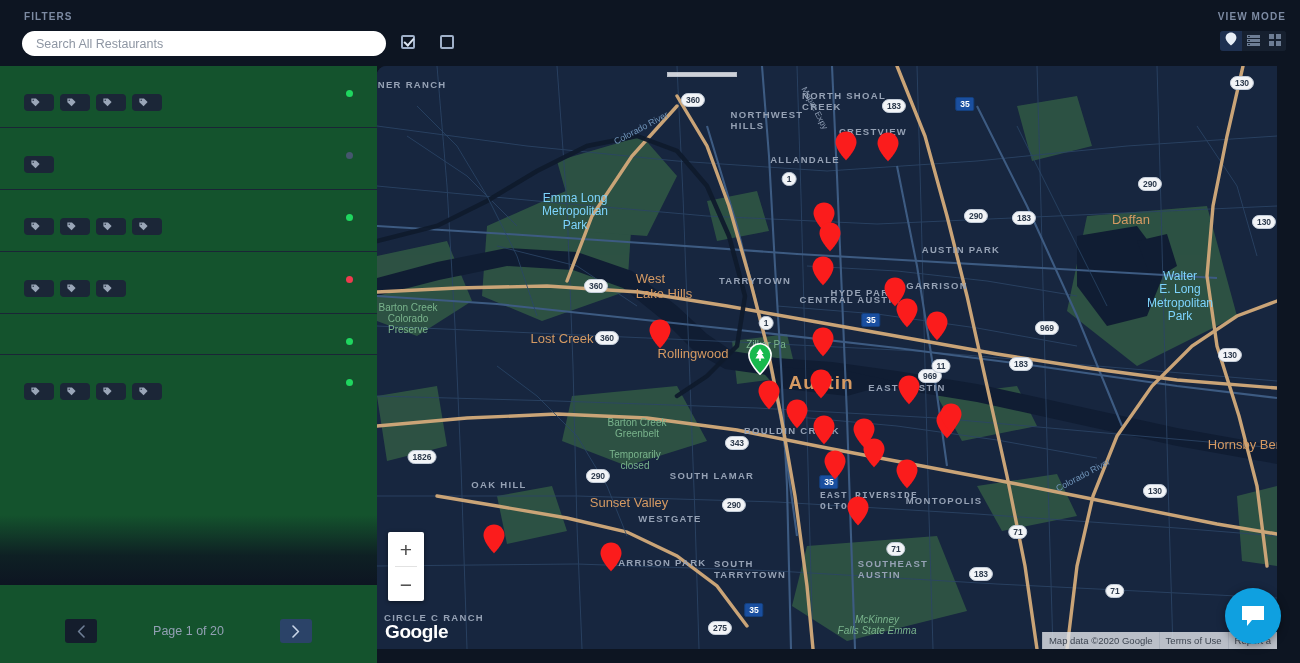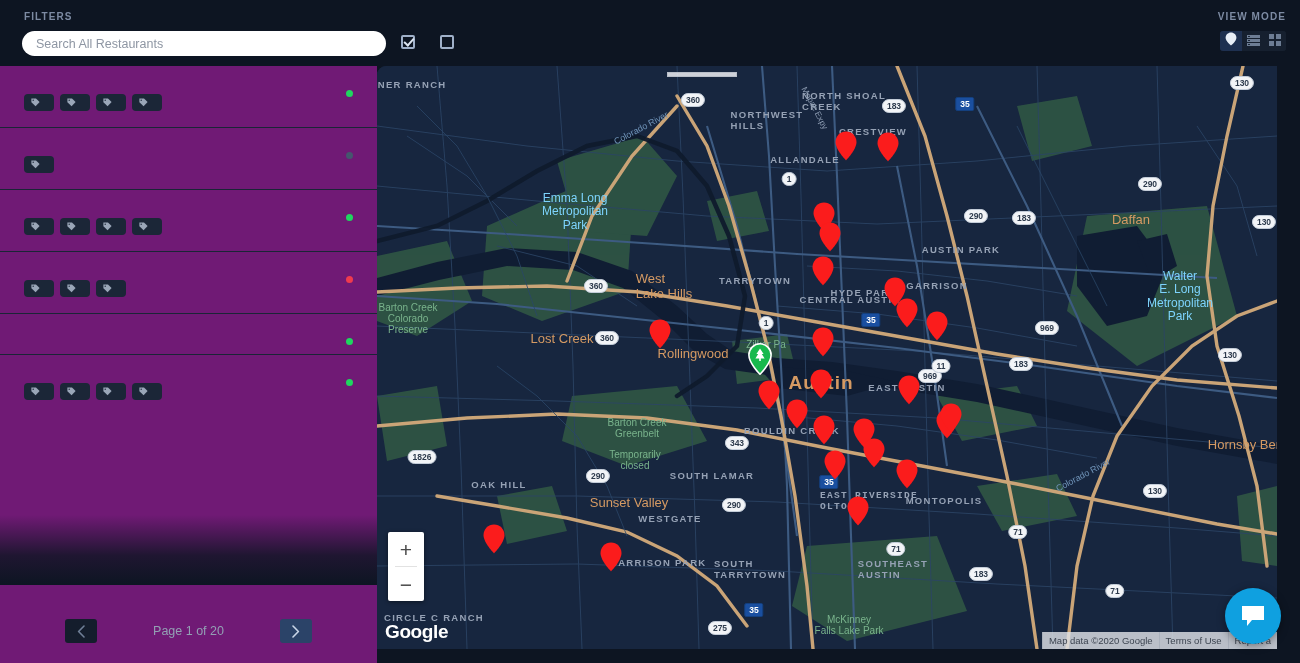--- a/index.html
+++ b/index.html
@@ -55,21 +55,21 @@
     width: 22px; height: 20px;
     display: flex; align-items: center; justify-content: center;
     cursor: pointer; background: #16202f;
   }
   .vm-btn.active { background: #1e3050; }
 
   
   .sidebar {
     position: absolute; left: 0; top: 66px;
     width: 377px; height: 597px;
-    background: #701a75; overflow: hidden; text-align: center;
+    background: #14532d; overflow: hidden; text-align: center;
   }
   .rest-list { position: absolute; left: 0; top: 0; width: 377px; }
   .rest-item {
     position: relative;
     padding: 18px 24px 16px 24px;
     border-bottom: 1px solid #1a2536;
   }
   .rest-item:last-child { border-bottom: none; }
   .rest-name { font-size: 14.5px; font-weight: 700; color: #eef2f8; letter-spacing: 0.1px; }
   .rest-addr { font-size: 12.5px; color: #9aa6b8; margin-top: 6px; }
@@ -598,23 +598,23 @@
         </div>
         <div class="lbl lbl-park-sm" style="left: 258px; top: 394px;">
           <div>Temporarily</div>
           <div>closed</div>
         </div>
         <div class="lbl lbl-park-sm" style="left: 31px; top: 253px;">
           <div>Barton Creek</div>
           <div>Colorado</div>
           <div>Preserve</div>
         </div>
-        <div class="lbl lbl-park-sm" style="left: 472px; top: 559px;">
+        <div class="lbl lbl-park-sm" style="left: 500px; top: 559px; font-style: italic;">
           <div>McKinney</div>
-          <div>Falls Lake Park</div>
+          <div>Falls State Emma</div>
         </div>
         <div class="lbl lbl-water" style="left: 264px; top: 62px; transform: translate(-50%, -50%) rotate(-28deg);">
           <div>Colorado River</div>
         </div>
         <div class="lbl lbl-water" style="left: 706px; top: 409px; transform: translate(-50%, -50%) rotate(-28deg);">
           <div>Colorado River</div>
         </div>
         <div class="lbl lbl-road" style="left: 438px; top: 42px; transform: translate(-50%, -50%) rotate(62deg);">
           <div>Mopac Expy</div>
         </div>

